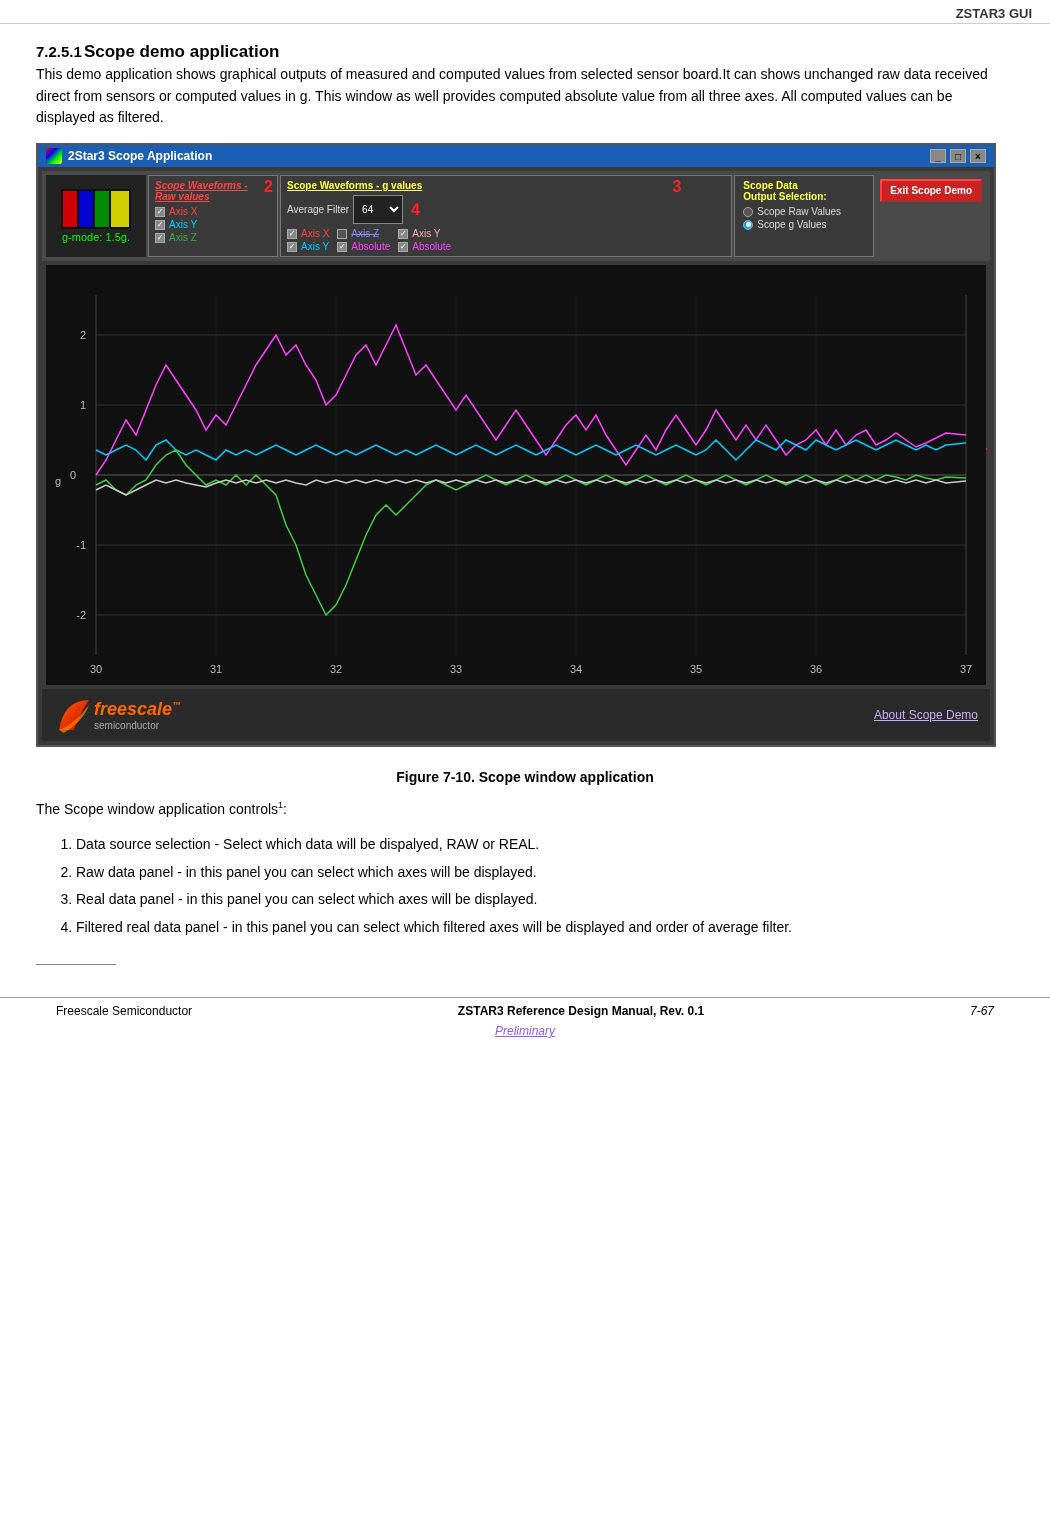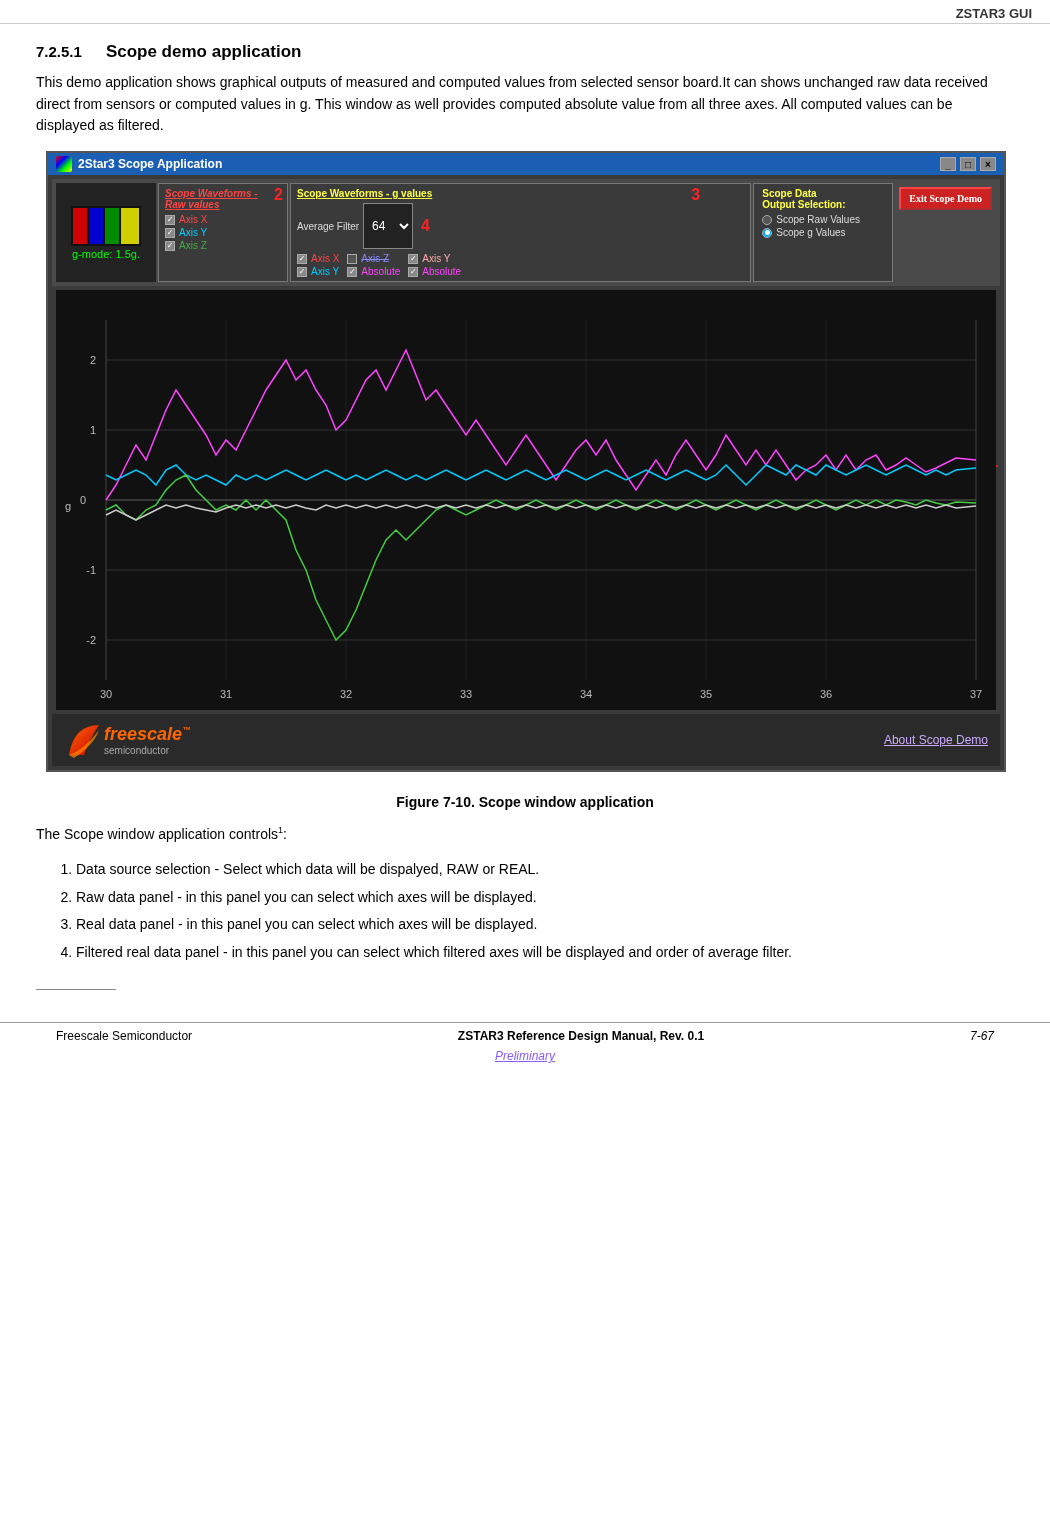--- a/index.html
+++ b/index.html
@@ -28,22 +28,22 @@
 
     
     .content {
       padding: 18px 36px 10px 36px;
     }
 
     
     .section-heading {
       display: flex;
       align-items: baseline;
-      gap: 24px;
-      margin-bottom: 10px;
+      gap: 2px;
+      margin-bottom: 2px;
     }
     .section-number {
       font-size: 15px;
       font-weight: bold;
     }
     .section-title {
       font-size: 17px;
       font-weight: bold;
     }
 
@@ -54,21 +54,20 @@
       margin-bottom: 14px;
     }
 
     
     .figure-container {
       border: 2px solid #555;
       background: #0ea5e9;
       margin-bottom: 8px;
       position: relative;
       width: 960px;
-      margin-left: 10px;
     }
 
     
     .app-titlebar {
       background: #1a5fb4;
       color: #fff;
       font-size: 12px;
       font-weight: bold;
       padding: 3px 8px;
       display: flex;
@@ -201,25 +200,25 @@
       display: flex;
       align-items: center;
       gap: 4px;
       margin-bottom: 4px;
     }
     .avg-filter-label {
       font-size: 10px;
       color: #ddd;
     }
     .avg-dropdown {
-      font-size: 12px;
+      font-size: 10px;
       background: #222;
       color: #fff;
       border: 1px solid #888;
-      padding: 14px 4px;
+      padding: 7px 4px;
       width: 50px;
     }
 
     
     .output-panel {
       border: 1px solid #777;
       background: #3a3a3a;
       padding: 4px 8px;
       min-width: 140px;
     }
@@ -260,21 +259,20 @@
     
     .exit-btn {
       background: #cc2222;
       color: #fff;
       font-size: 10px;
       font-weight: bold;
       padding: 4px 8px;
       border: 2px outset #ff4444;
       cursor: pointer;
       min-width: 70px;
-      font-family: Liberation Serif, serif;
     }
 
     
     .chart-area {
       background: #1a1a1a;
       margin: 4px;
       position: relative;
       height: 420px;
     }
 

